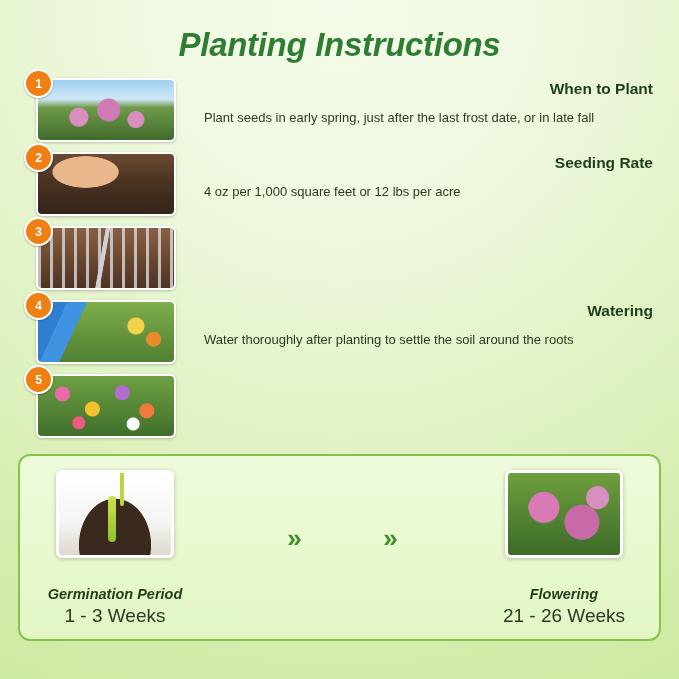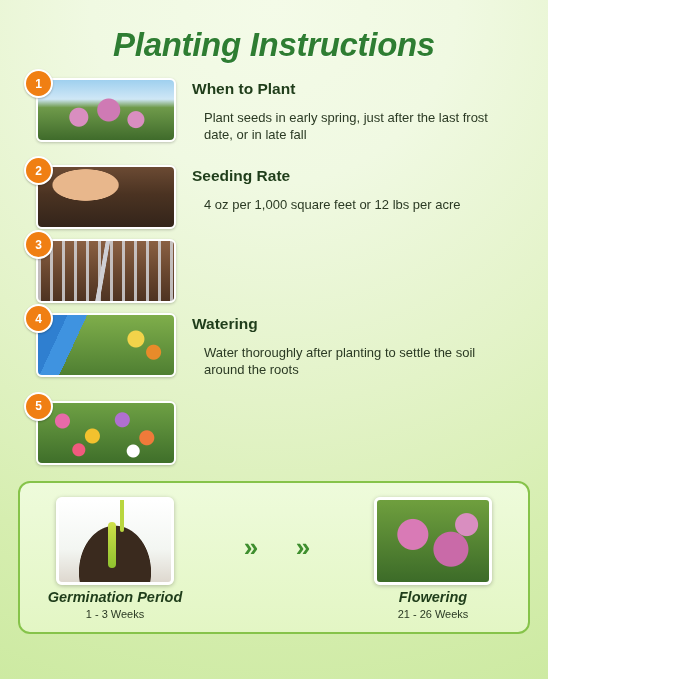--- a/index.html
+++ b/index.html
@@ -7,21 +7,21 @@
     padding: 0;
   }
   body {
     width: 679px;
     height: 679px;
     font-family: "Liberation Sans", sans-serif;
     background: #ffffff;
   }
   .page {
     position: relative;
-    width: 548px;
+    width: 679px;
     height: 679px;
     box-sizing: border-box;
     background:
       radial-gradient(circle at 50% 0%, #f4fbe8 0%, #f0f9e2 25%, #e3f3c8 55%, #d6eeb0 80%, #cdeaa2 100%);
     overflow: hidden;
   }
   .title {
     text-align: center;
     font-size: 33px;
     font-weight: bold;
@@ -77,20 +77,21 @@
   }
   .step-text {
     flex: 1 1 auto;
     padding-top: 2px;
   }
   .step-title {
     font-size: 15.5px;
     font-weight: bold;
     color: #1f3d1a;
     margin: 0 0 3px 0;
+    text-align: right;
   }
   .step-desc {
     font-size: 13px;
     color: #2b3a24;
     line-height: 1.28;
     margin: 12px;
   }
   
   .timeline {
     margin: 16px 18px 0 18px;
@@ -115,25 +116,25 @@
     box-shadow: 0 1px 4px rgba(0,0,0,0.25);
     overflow: hidden;
     position: relative;
     box-sizing: border-box;
   }
   .tl-name {
     font-size: 14.5px;
     font-weight: bold;
     font-style: italic;
     color: #1f3d1a;
-    margin-top: 4px;
+    margin-top: 28px;
     text-align: center;
   }
   .tl-dur {
-    font-size: 11px;
+    font-size: 19px;
     color: #2b3a24;
     margin-top: 3px;
   }
   .tl-arrow {
     flex: 0 0 auto;
     align-self: center;
     margin-top: -22px;
     color: #3f8f2f;
     font-size: 26px;
     font-weight: bold;

